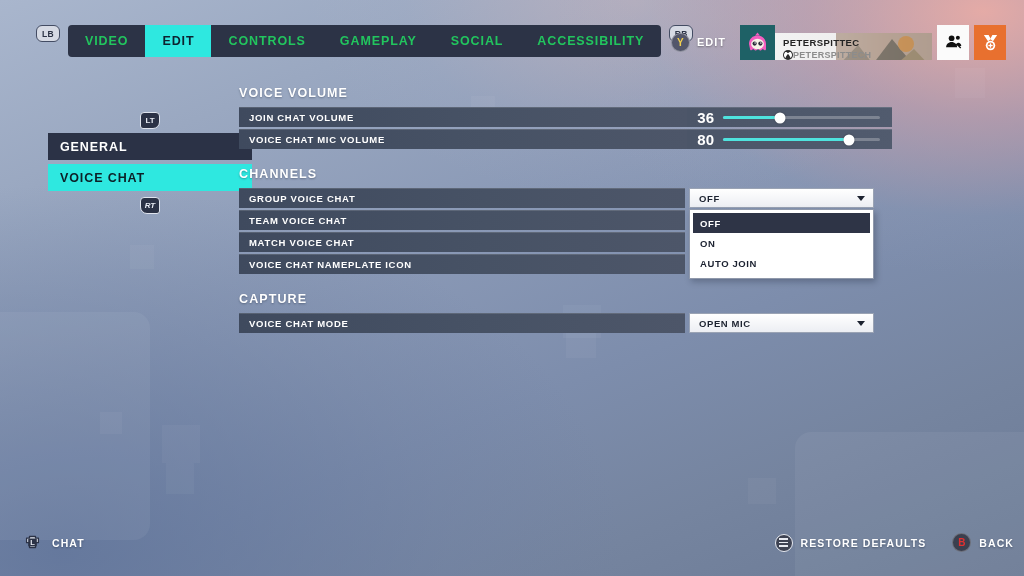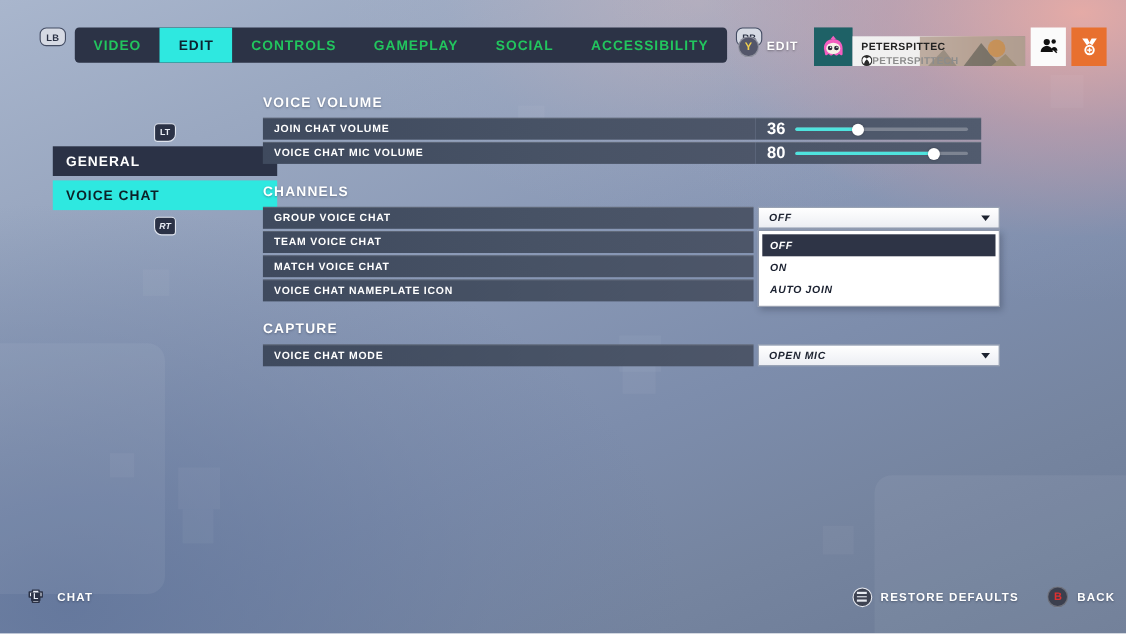--- a/index.html
+++ b/index.html
@@ -121,21 +121,21 @@
     position: relative; flex: 1; height: 3px; margin-right: 12px;
     background: #7d8492; border-radius: 2px;
   }
   .slider-fill { position: absolute; left: 0; top: 0; height: 3px; background: #4fe3de; border-radius: 2px; }
   .slider-knob {
     position: absolute; top: 50%; width: 11px; height: 11px; border-radius: 50%;
     background: #ffffff; transform: translate(-50%, -50%);
     box-shadow: 0 0 2px rgba(0,0,0,.35);
   }
 
-  .select-cell { width: 220px; flex: none; margin-left: 4px; position: relative; font-style: italic; }
+  .select-cell { width: 185px; flex: none; margin-left: 4px; position: relative; }
   .select-box {
     height: 20px; width: 100%;
     background: linear-gradient(180deg, #ffffff 0%, #eceef3 100%);
     border: 1px solid #9aa3b4;
     display: flex; align-items: center; justify-content: space-between;
     padding: 0 8px 0 9px;
     color: #1d2330; font-size: 9.5px; font-weight: bold; letter-spacing: .6px;
   }
   .caret { width: 0; height: 0; border-left: 4.5px solid transparent; border-right: 4.5px solid transparent; border-top: 5px solid #1d2330; }
 

